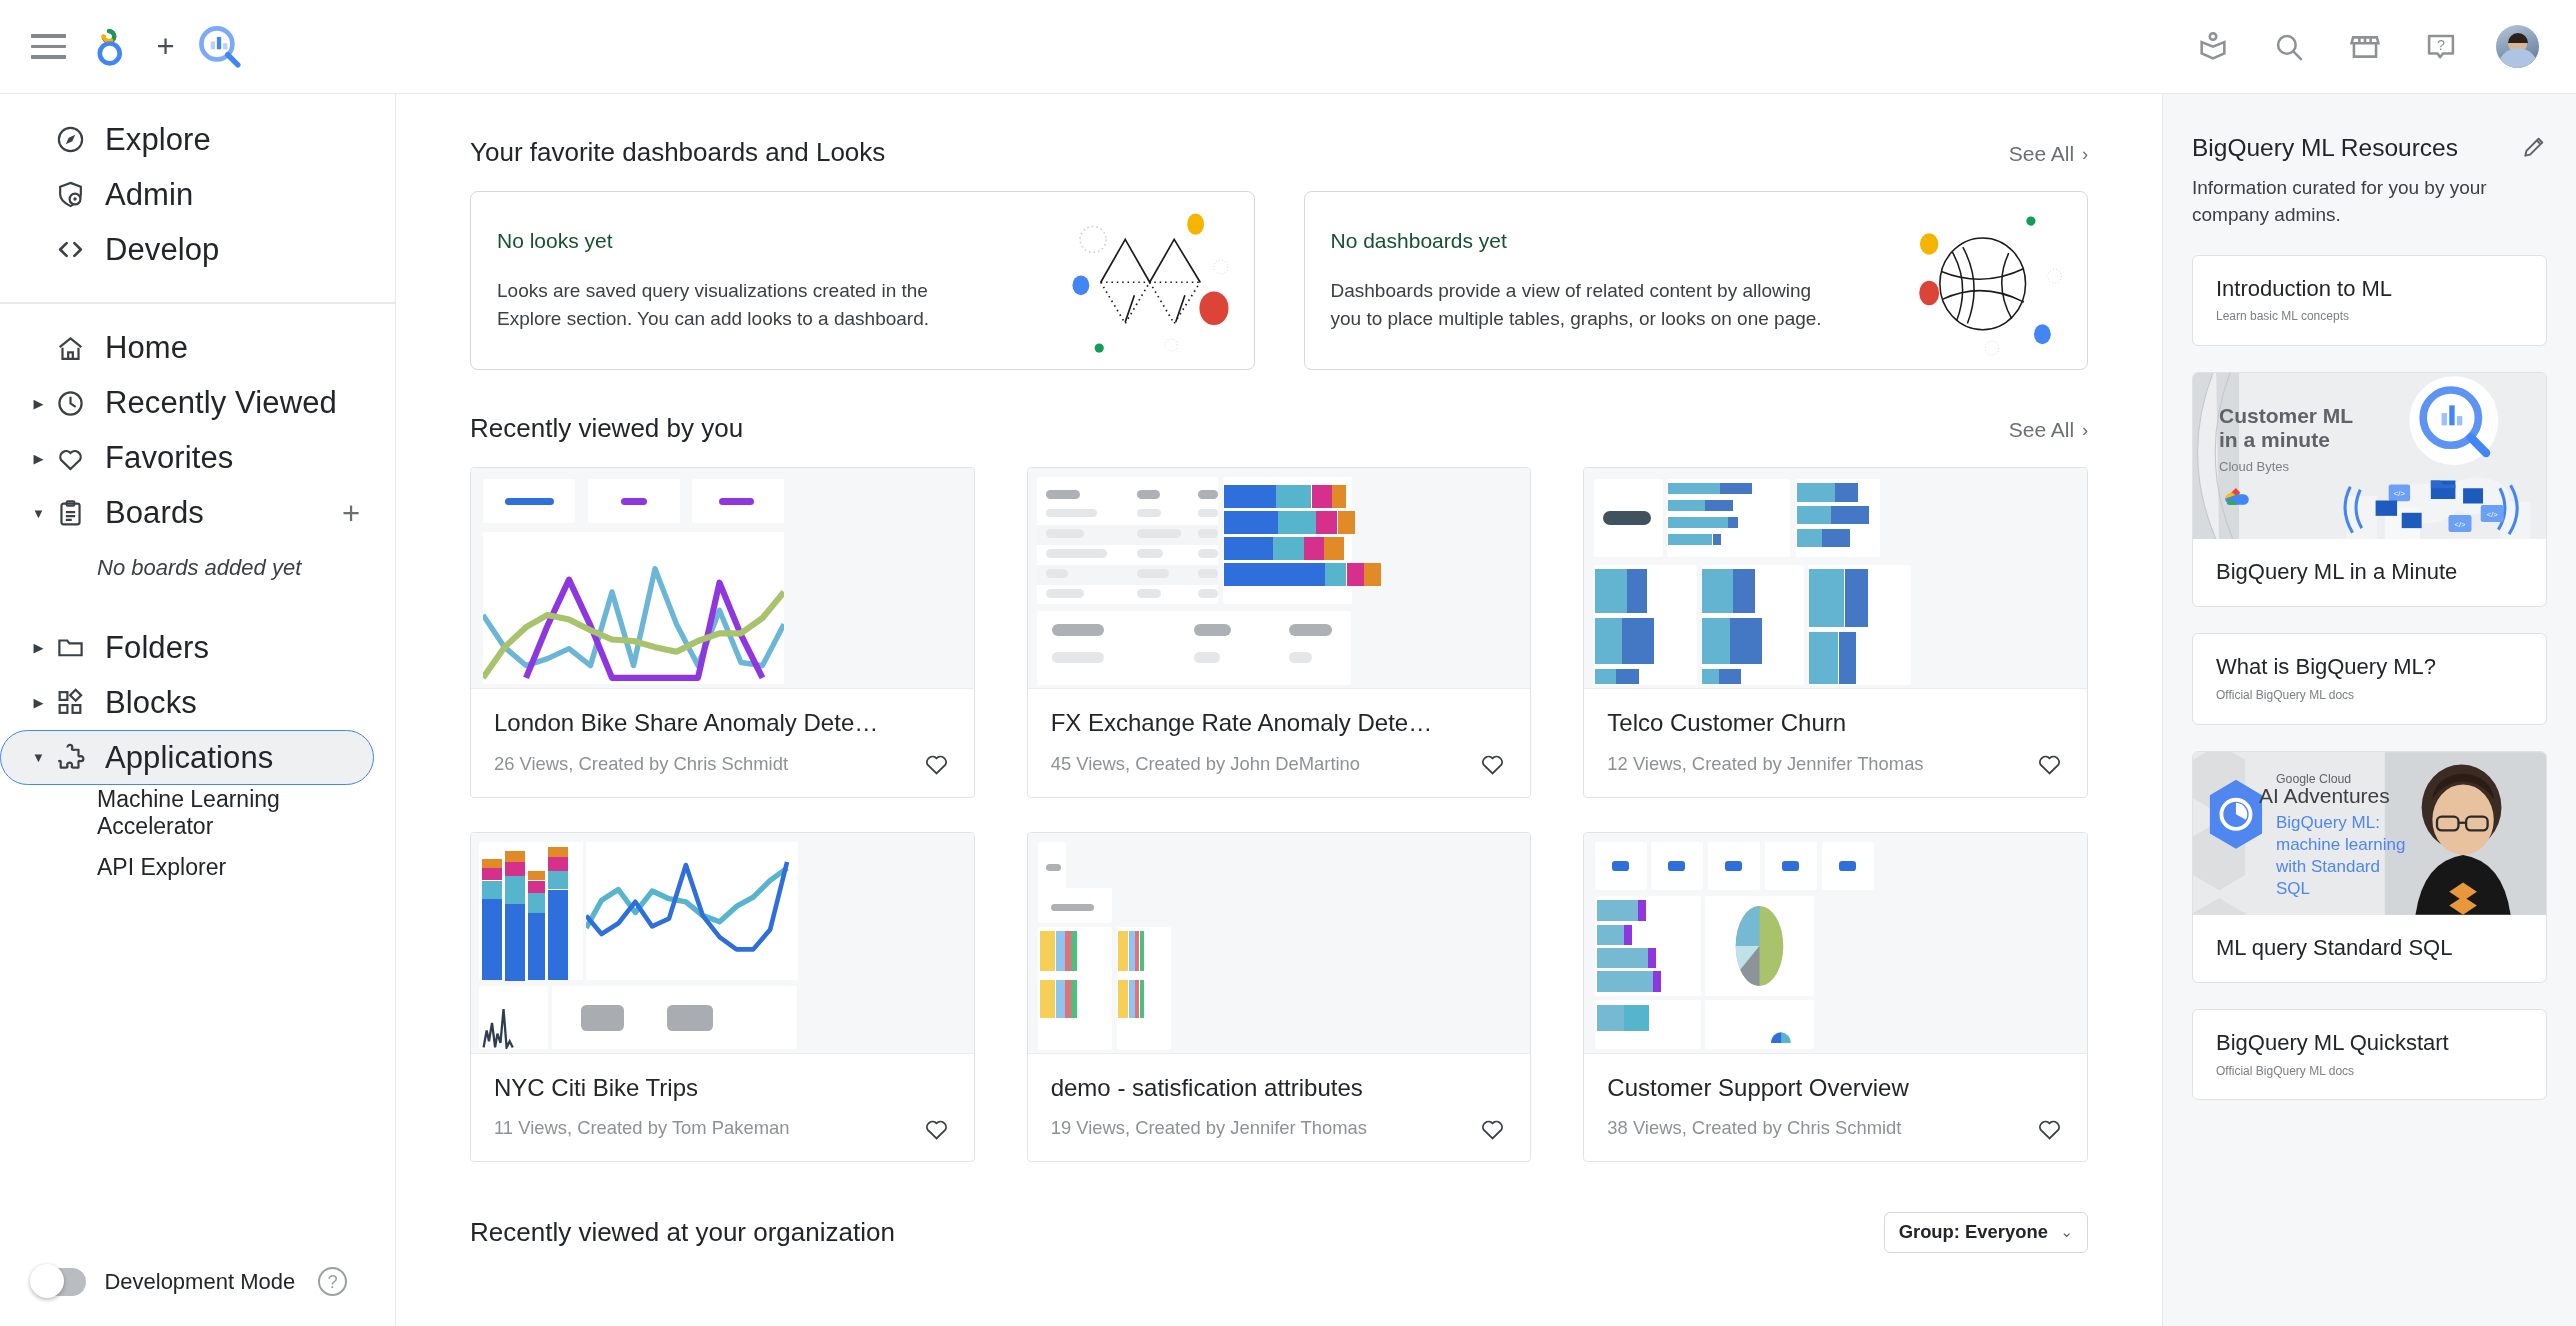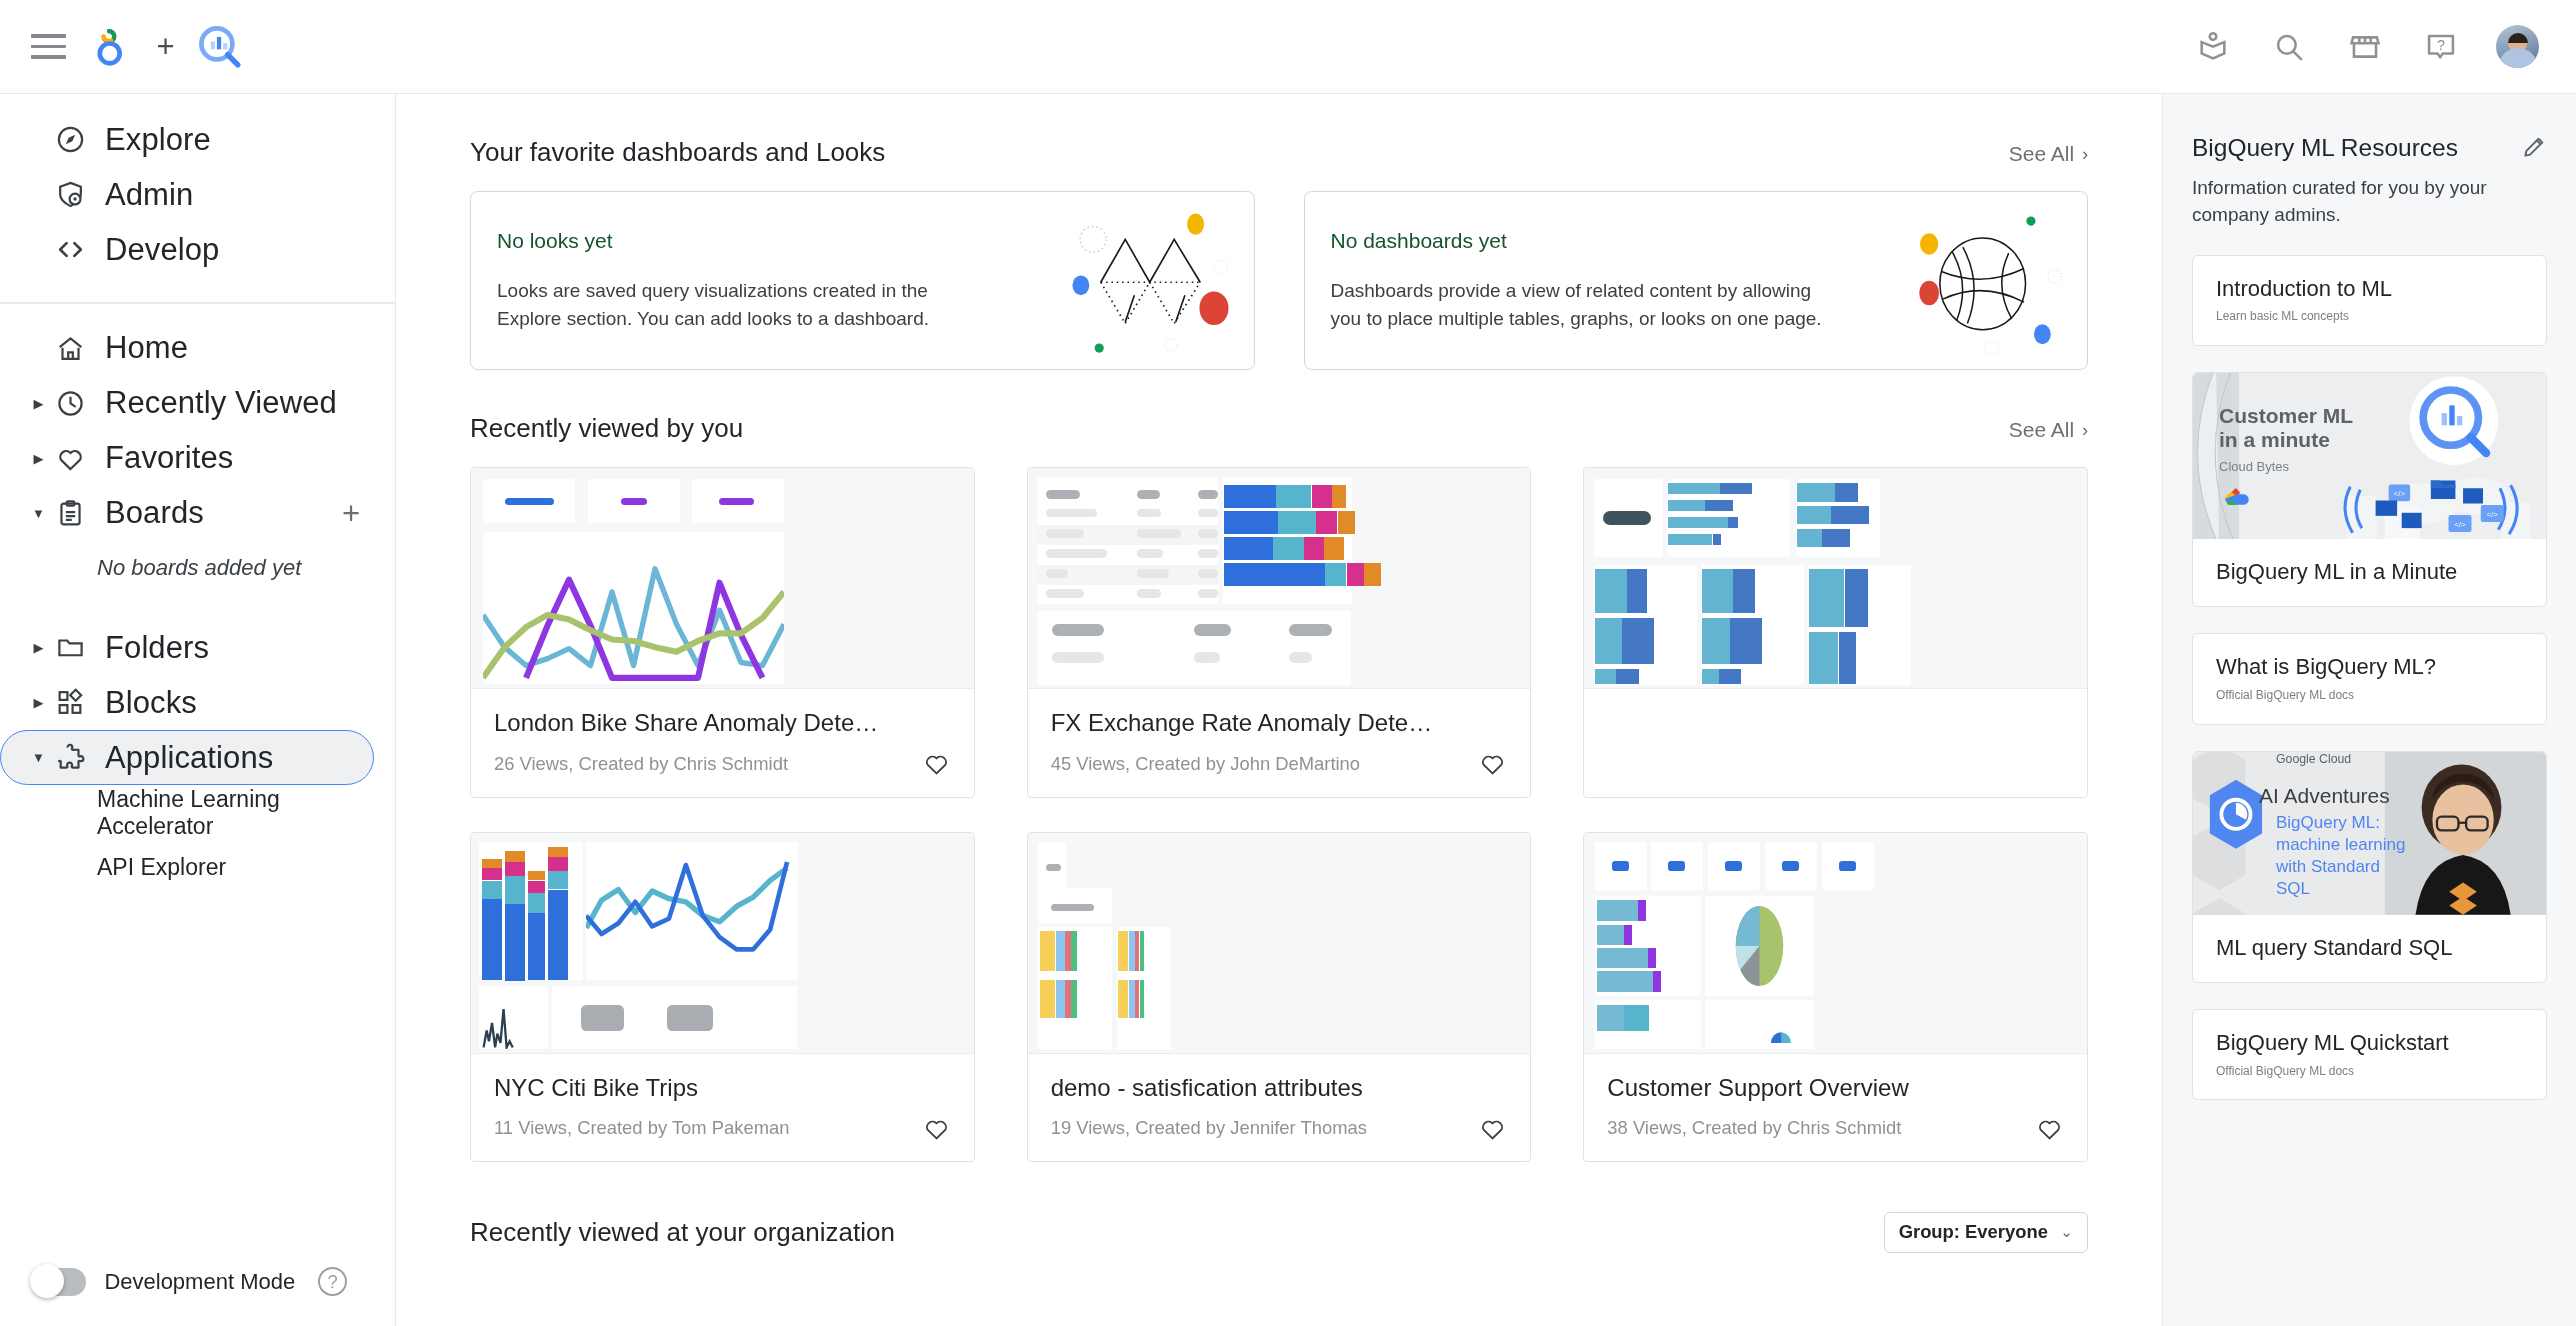--- a/index.html
+++ b/index.html
@@ -577,20 +577,31 @@
               <div class="bar" style="left:149px;top:101px;width:21.5px;height:44px;background:#4478c4;"></div>
               <div class="bar" style="left:118px;top:150px;width:28px;height:46px;background:#63b4d1;"></div>
               <div class="bar" style="left:146px;top:150px;width:32px;height:46px;background:#4478c4;"></div>
               <div class="bar" style="left:118px;top:201px;width:17px;height:15.3px;background:#63b4d1;"></div>
               <div class="bar" style="left:135px;top:201px;width:21.5px;height:15.3px;background:#4478c4;"></div>
               <div class="tile" style="left:224px;top:97px;width:103px;height:120px;"></div>
               <div class="bar" style="left:225px;top:101px;width:35px;height:58px;background:#63b4d1;"></div>
               <div class="bar" style="left:261px;top:101px;width:23px;height:58px;background:#4478c4;"></div>
               <div class="bar" style="left:225px;top:164px;width:29px;height:52px;background:#63b4d1;"></div>
               <div class="bar" style="left:255px;top:164px;width:17px;height:52px;background:#4478c4;"></div>
+            </div>
+            <div class="card-meta">
+              <div class="card-title">Telco Customer Churn</div>
+              <div class="card-sub-row">
+                <span class="card-sub">12 Views, Created by Jennifer Thomas</span>
+                <span class="heart">
+                  <svg width="29" height="29" viewBox="0 0 24 24" fill="none" stroke="#3b4045" stroke-width="1.5">
+                    <path d="M12 20.2 4.6 13a4.6 4.6 0 0 1 7.4-5.3A4.6 4.6 0 0 1 19.4 13z"></path>
+                  </svg>
+                </span>
+              </div>
             </div>
           </div>
         </div>
 
         <div class="cards-row" style="margin-top:34px;">
 
           <div class="card">
             <div class="card-thumb">
               <div class="tile" style="left:7.7px;top:9.2px;width:104px;height:138px;"></div>
               <div class="bar" style="left:10.7px;top:66px;width:20px;height:81px;background:#2f6fdb;"></div>
@@ -826,21 +837,21 @@
             <ellipse cx="350" cy="72" rx="52" ry="56" fill="#3b2b22"></ellipse>
             <ellipse cx="352" cy="88" rx="40" ry="46" fill="#e8c29e"></ellipse>
             <path d="M312 62 a40 34 0 0 1 80 0 a44 40 0 0 0 -80 0z" fill="#2a1d16"></path>
             <rect x="318" y="84" width="28" height="18" rx="6" fill="none" stroke="#2a2a2a" stroke-width="3"></rect>
             <rect x="356" y="84" width="28" height="18" rx="6" fill="none" stroke="#2a2a2a" stroke-width="3"></rect>
             <line x1="346" y1="92" x2="356" y2="92" stroke="#2a2a2a" stroke-width="3"></line>
             <path d="M290 212 q10 -70 62 -78 q52 8 62 78z" fill="#171717"></path>
             <path d="M334 182 l18 -12 l18 12 l-18 12z" fill="#e8983a"></path>
             <path d="M334 200 l18 -12 l18 12 l-18 12z" fill="#e8983a"></path>
           </svg>
-          <div style="position:absolute;left:83px;top:0;font-size:12.3px;color:#5f6368;">Google Cloud</div>
+          <div style="position:absolute;left:83px;top:20px;font-size:12.3px;color:#5f6368;">Google Cloud</div>
           <div style="position:absolute;left:66px;top:32px;font-size:21px;color:#3c4043;">AI Adventures</div>
           <div style="position:absolute;left:83px;top:60px;width:138px;font-size:17px;color:#4f86f0;line-height:1.3;">BigQuery ML: machine learning with Standard SQL</div>
         </div>
         <div class="rp-card-body">
           <div class="rp-card-title">ML query Standard SQL</div>
         </div>
       </div>
 
       <div class="rp-card">
         <div class="rp-card-body">

